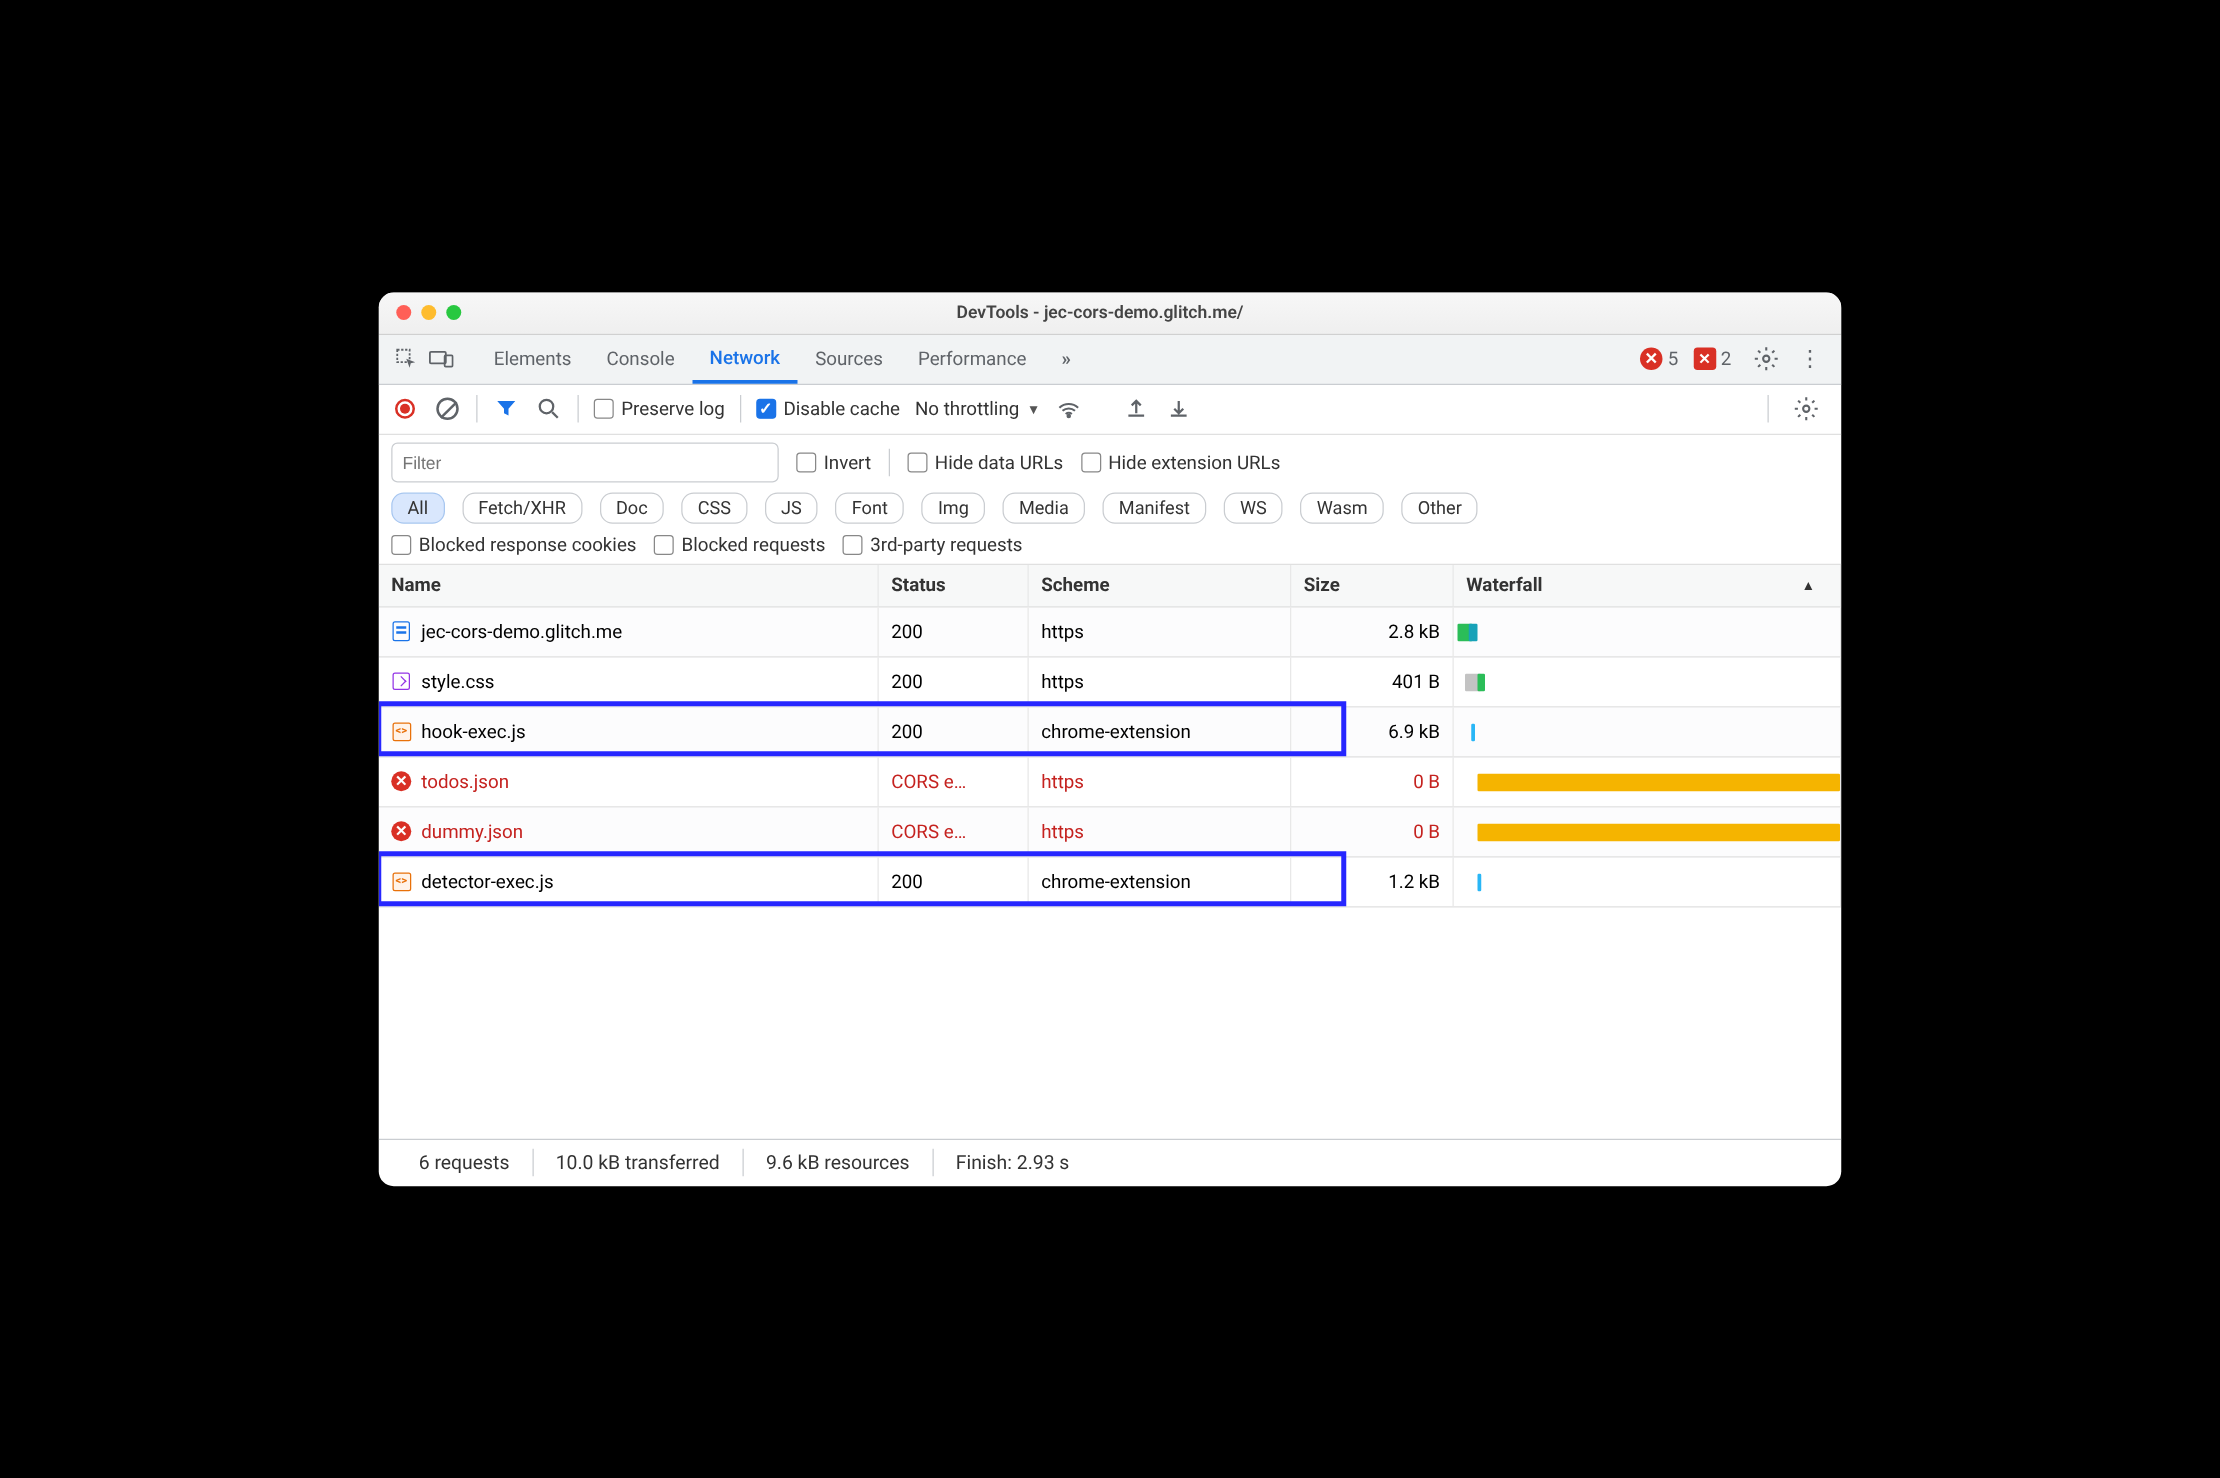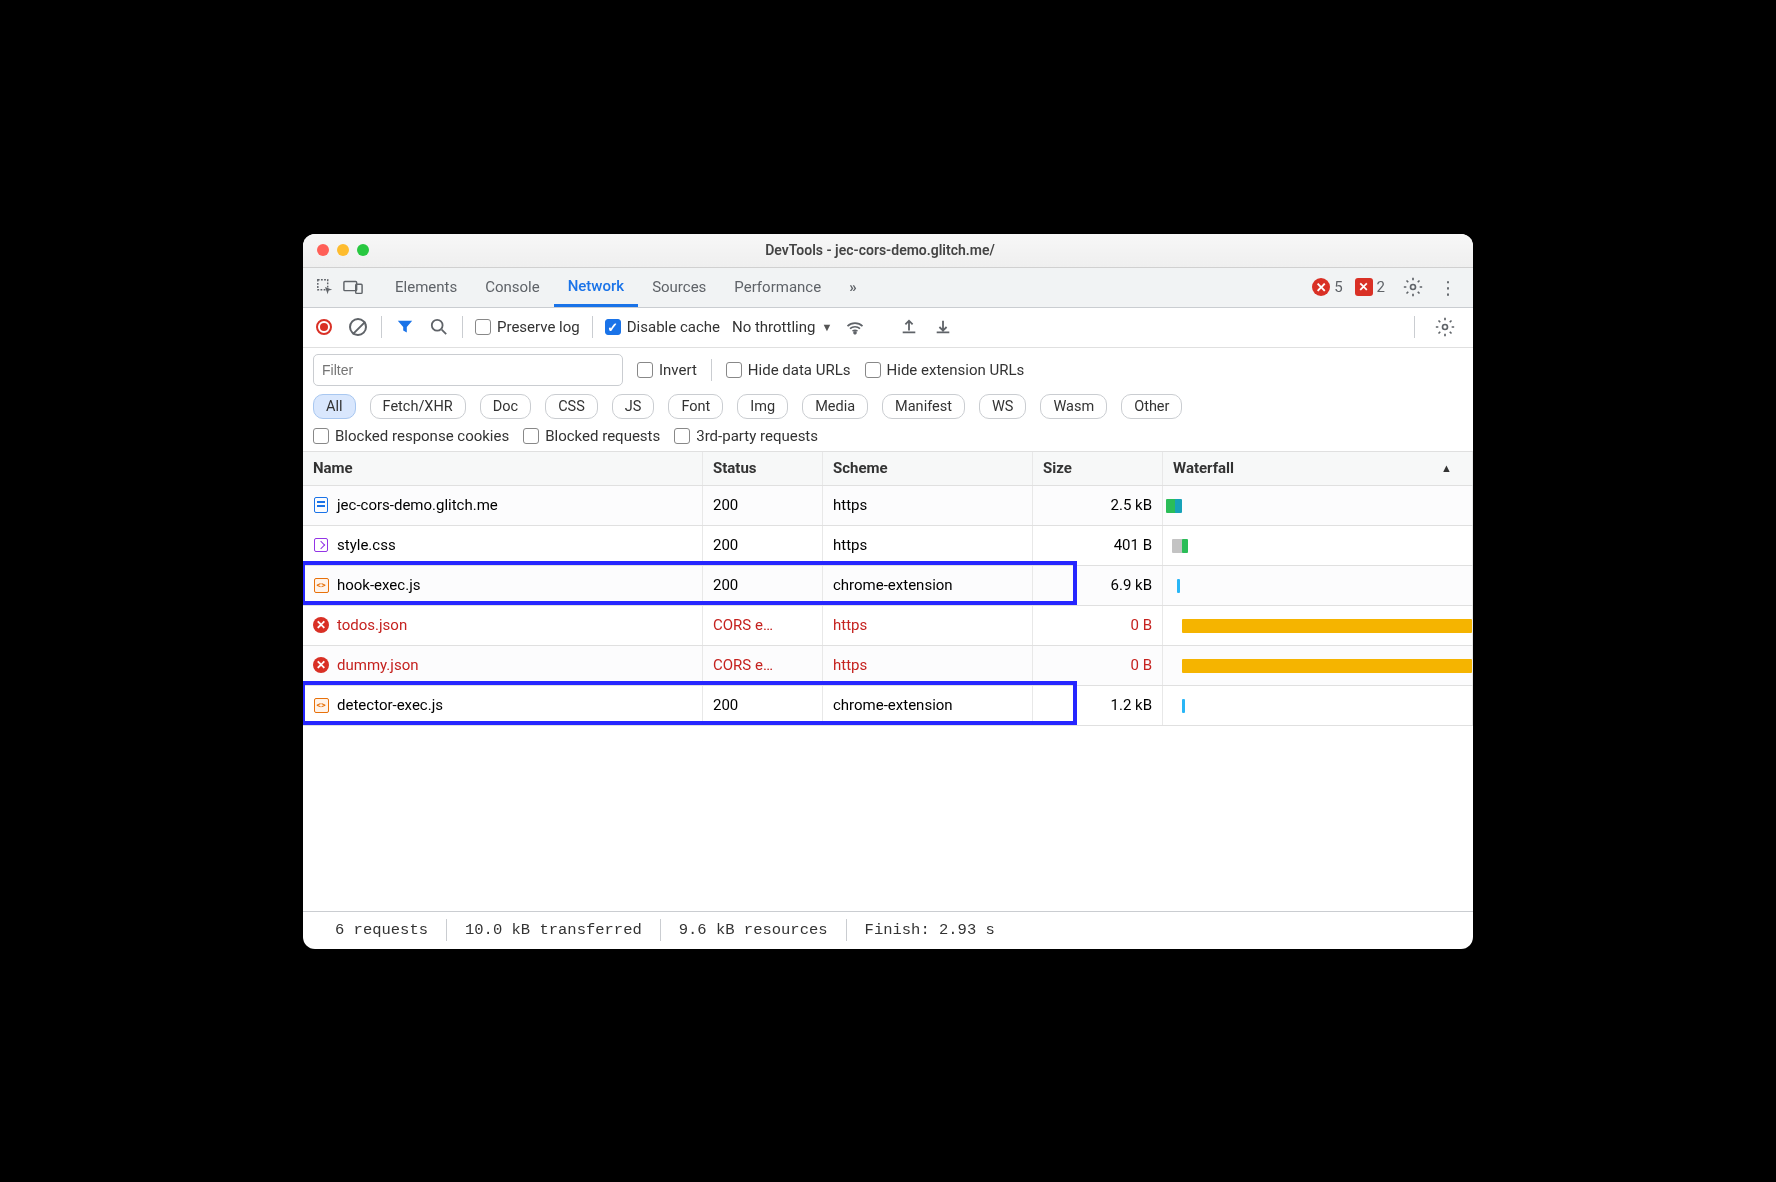--- a/index.html
+++ b/index.html
@@ -96,21 +96,21 @@
     .hb1{left:-2px;top:75px;width:776px;height:44px;}
     .hb2{left:-2px;top:195px;width:776px;height:44px;}
     .wf-bar{position:absolute;height:14px;top:13px;border-radius:1px;}
     
     .tbody-wrap{position:relative;flex:1;overflow:auto;}
     
     .footer{
       height:38px;border-top:1px solid #cacdd1;display:flex;align-items:center;
       padding:0 14px;gap:0;font-size:15.5px;color:#333;
     }
-    .footer .seg{padding:0 18px;font-family:Liberation Mono, monospace;}
+    .footer .seg{padding:0 18px;}
     .footer .vdiv{width:1px;height:22px;background:#cacdd1;}
     svg{display:block;}
   </style>
 </head>
 <body>
 
 <div class="window">
 
   <div class="titlebar">
     <div class="traffic">
@@ -284,21 +284,21 @@
       <div class="highlight-box hb2"></div>
     <div class="trow">
           <div class="cell c-name">
             <span class="file-icon">
               <span class="doc-icon"></span>
             </span>
             <span>jec-cors-demo.glitch.me</span>
           </div>
           <div class="cell c-status">200</div>
           <div class="cell c-scheme">https</div>
-          <div class="cell c-size">2.5 kB</div>
+          <div class="cell c-size">2.8 kB</div>
           <div class="cell c-waterfall">
             <div class="wf-bar" style="left:1%;width:4%;background:#2bbd58"></div>
             <div class="wf-bar" style="left:4%;width:2%;background:#17a2b8"></div>
           </div>
         </div>
         <div class="trow">
           <div class="cell c-name">
             <span class="file-icon">
               <span class="css-icon"></span>
             </span>

